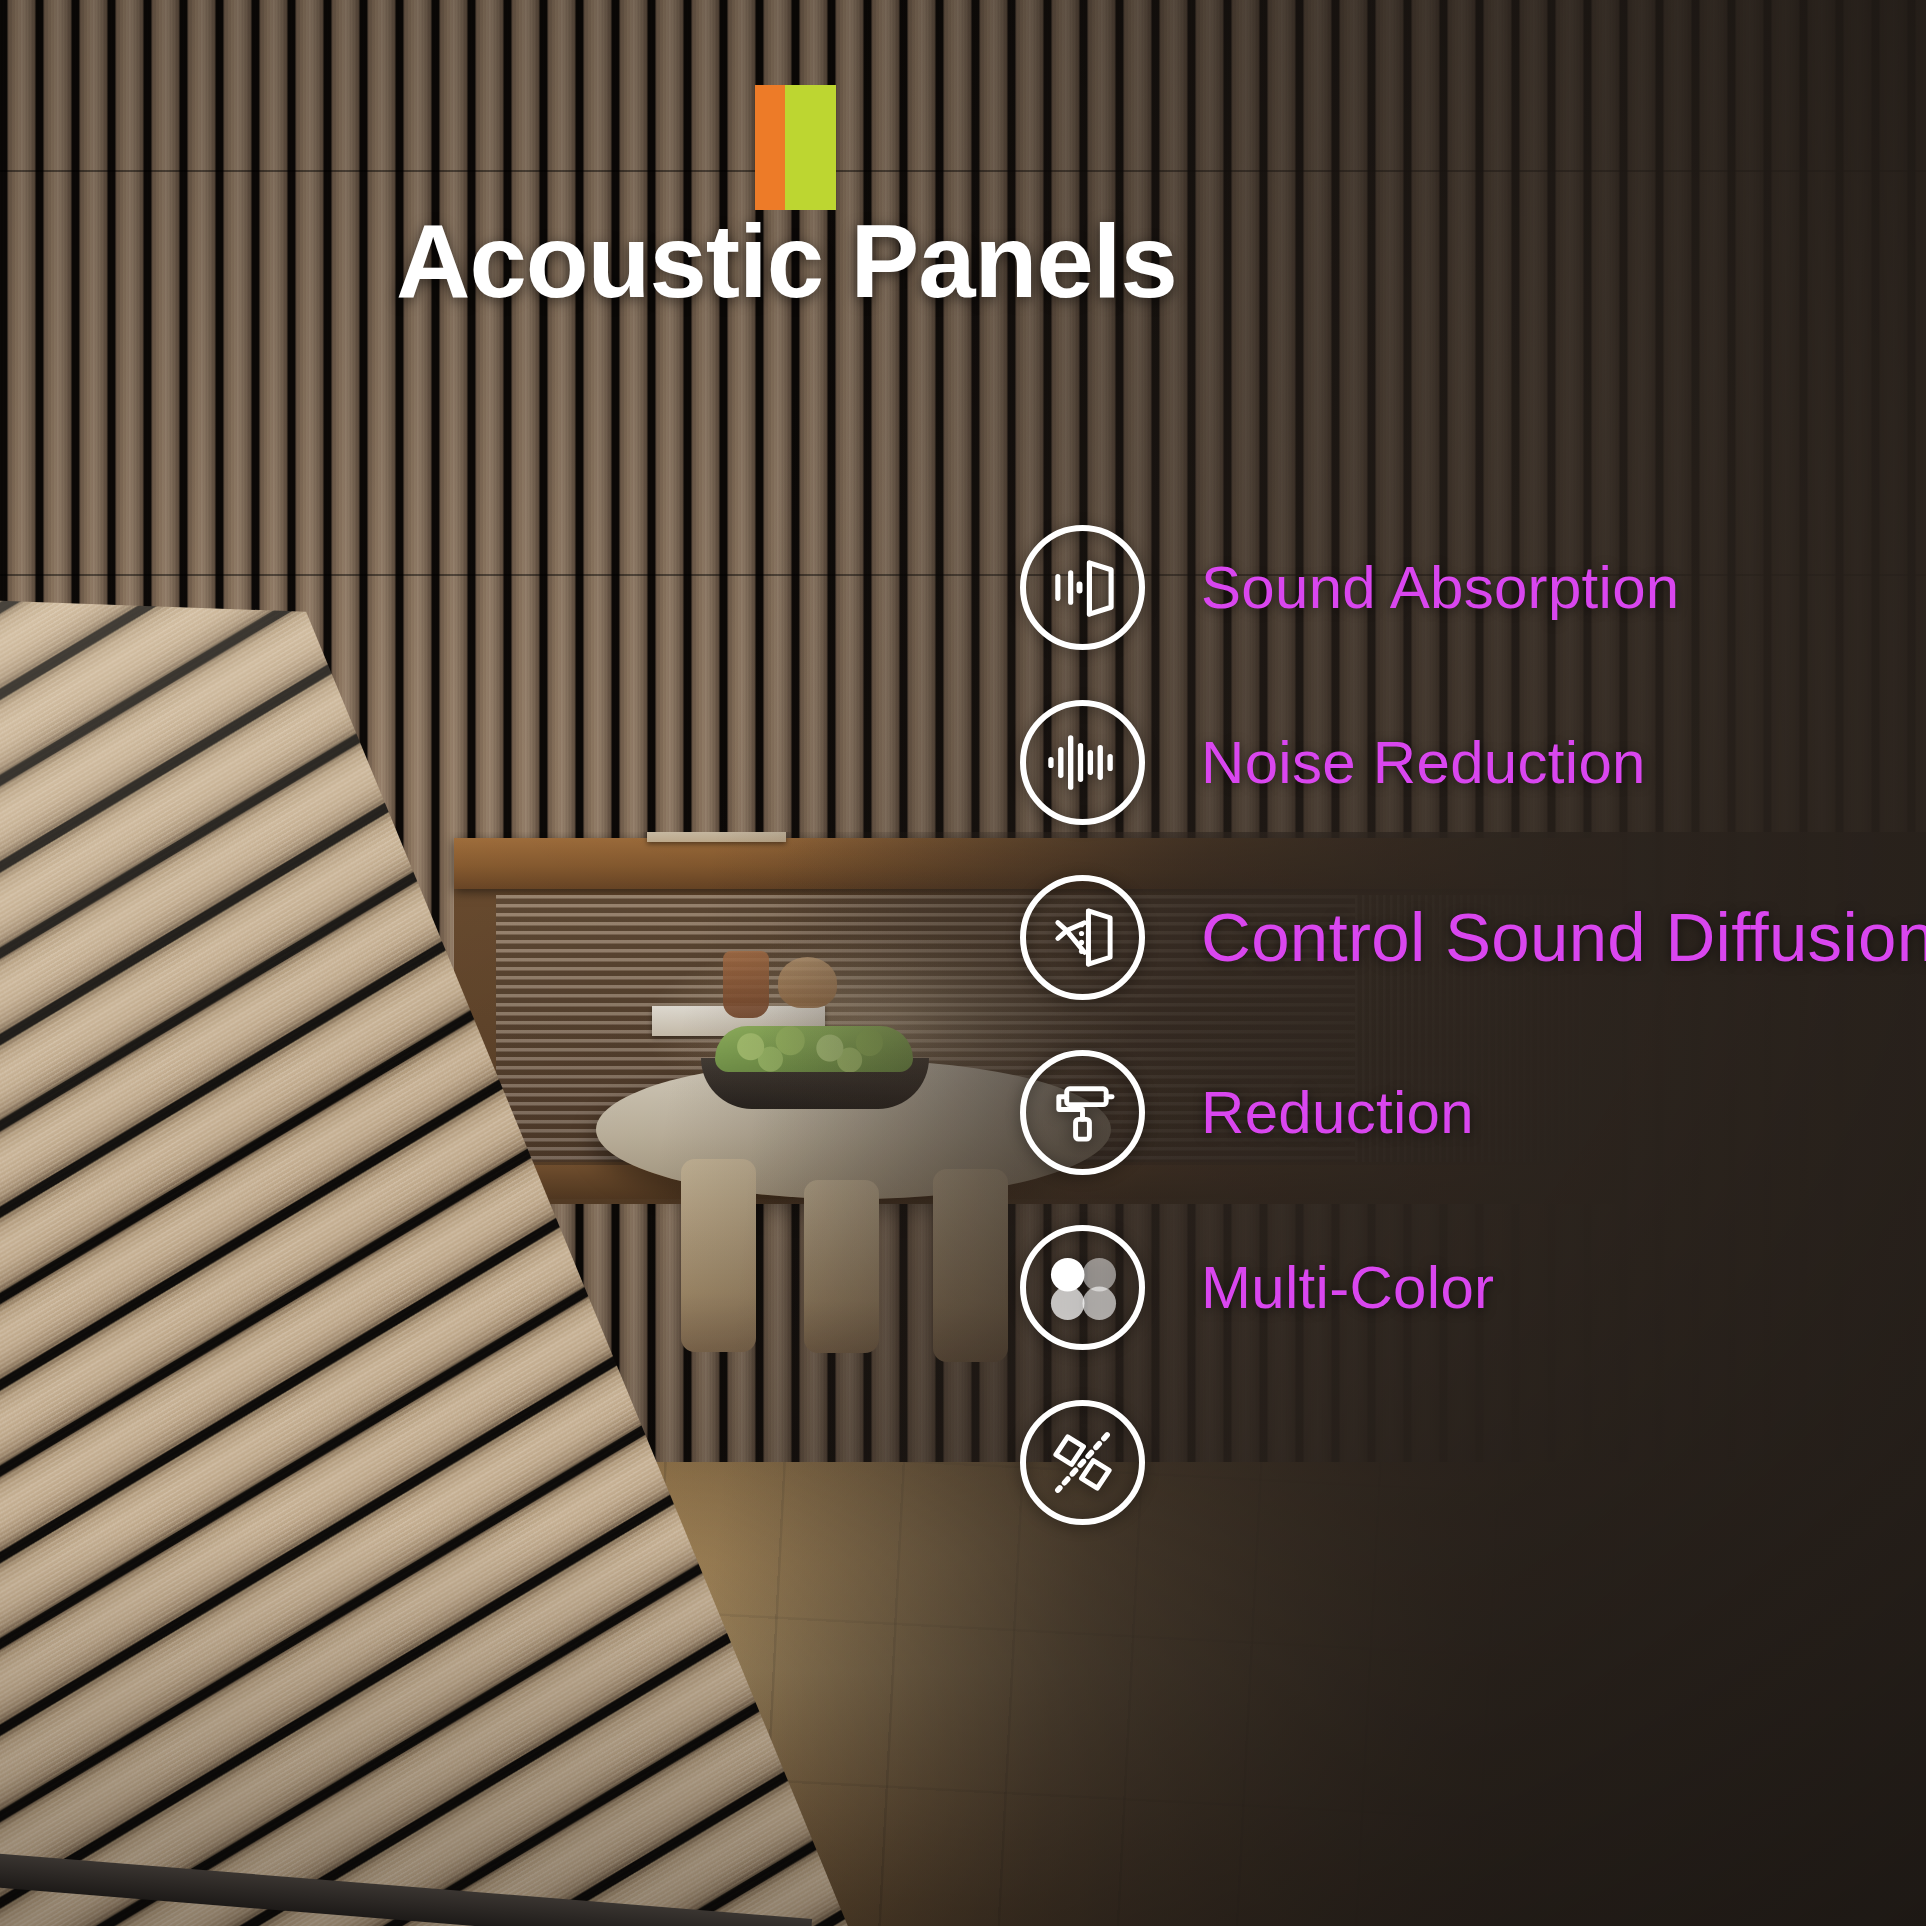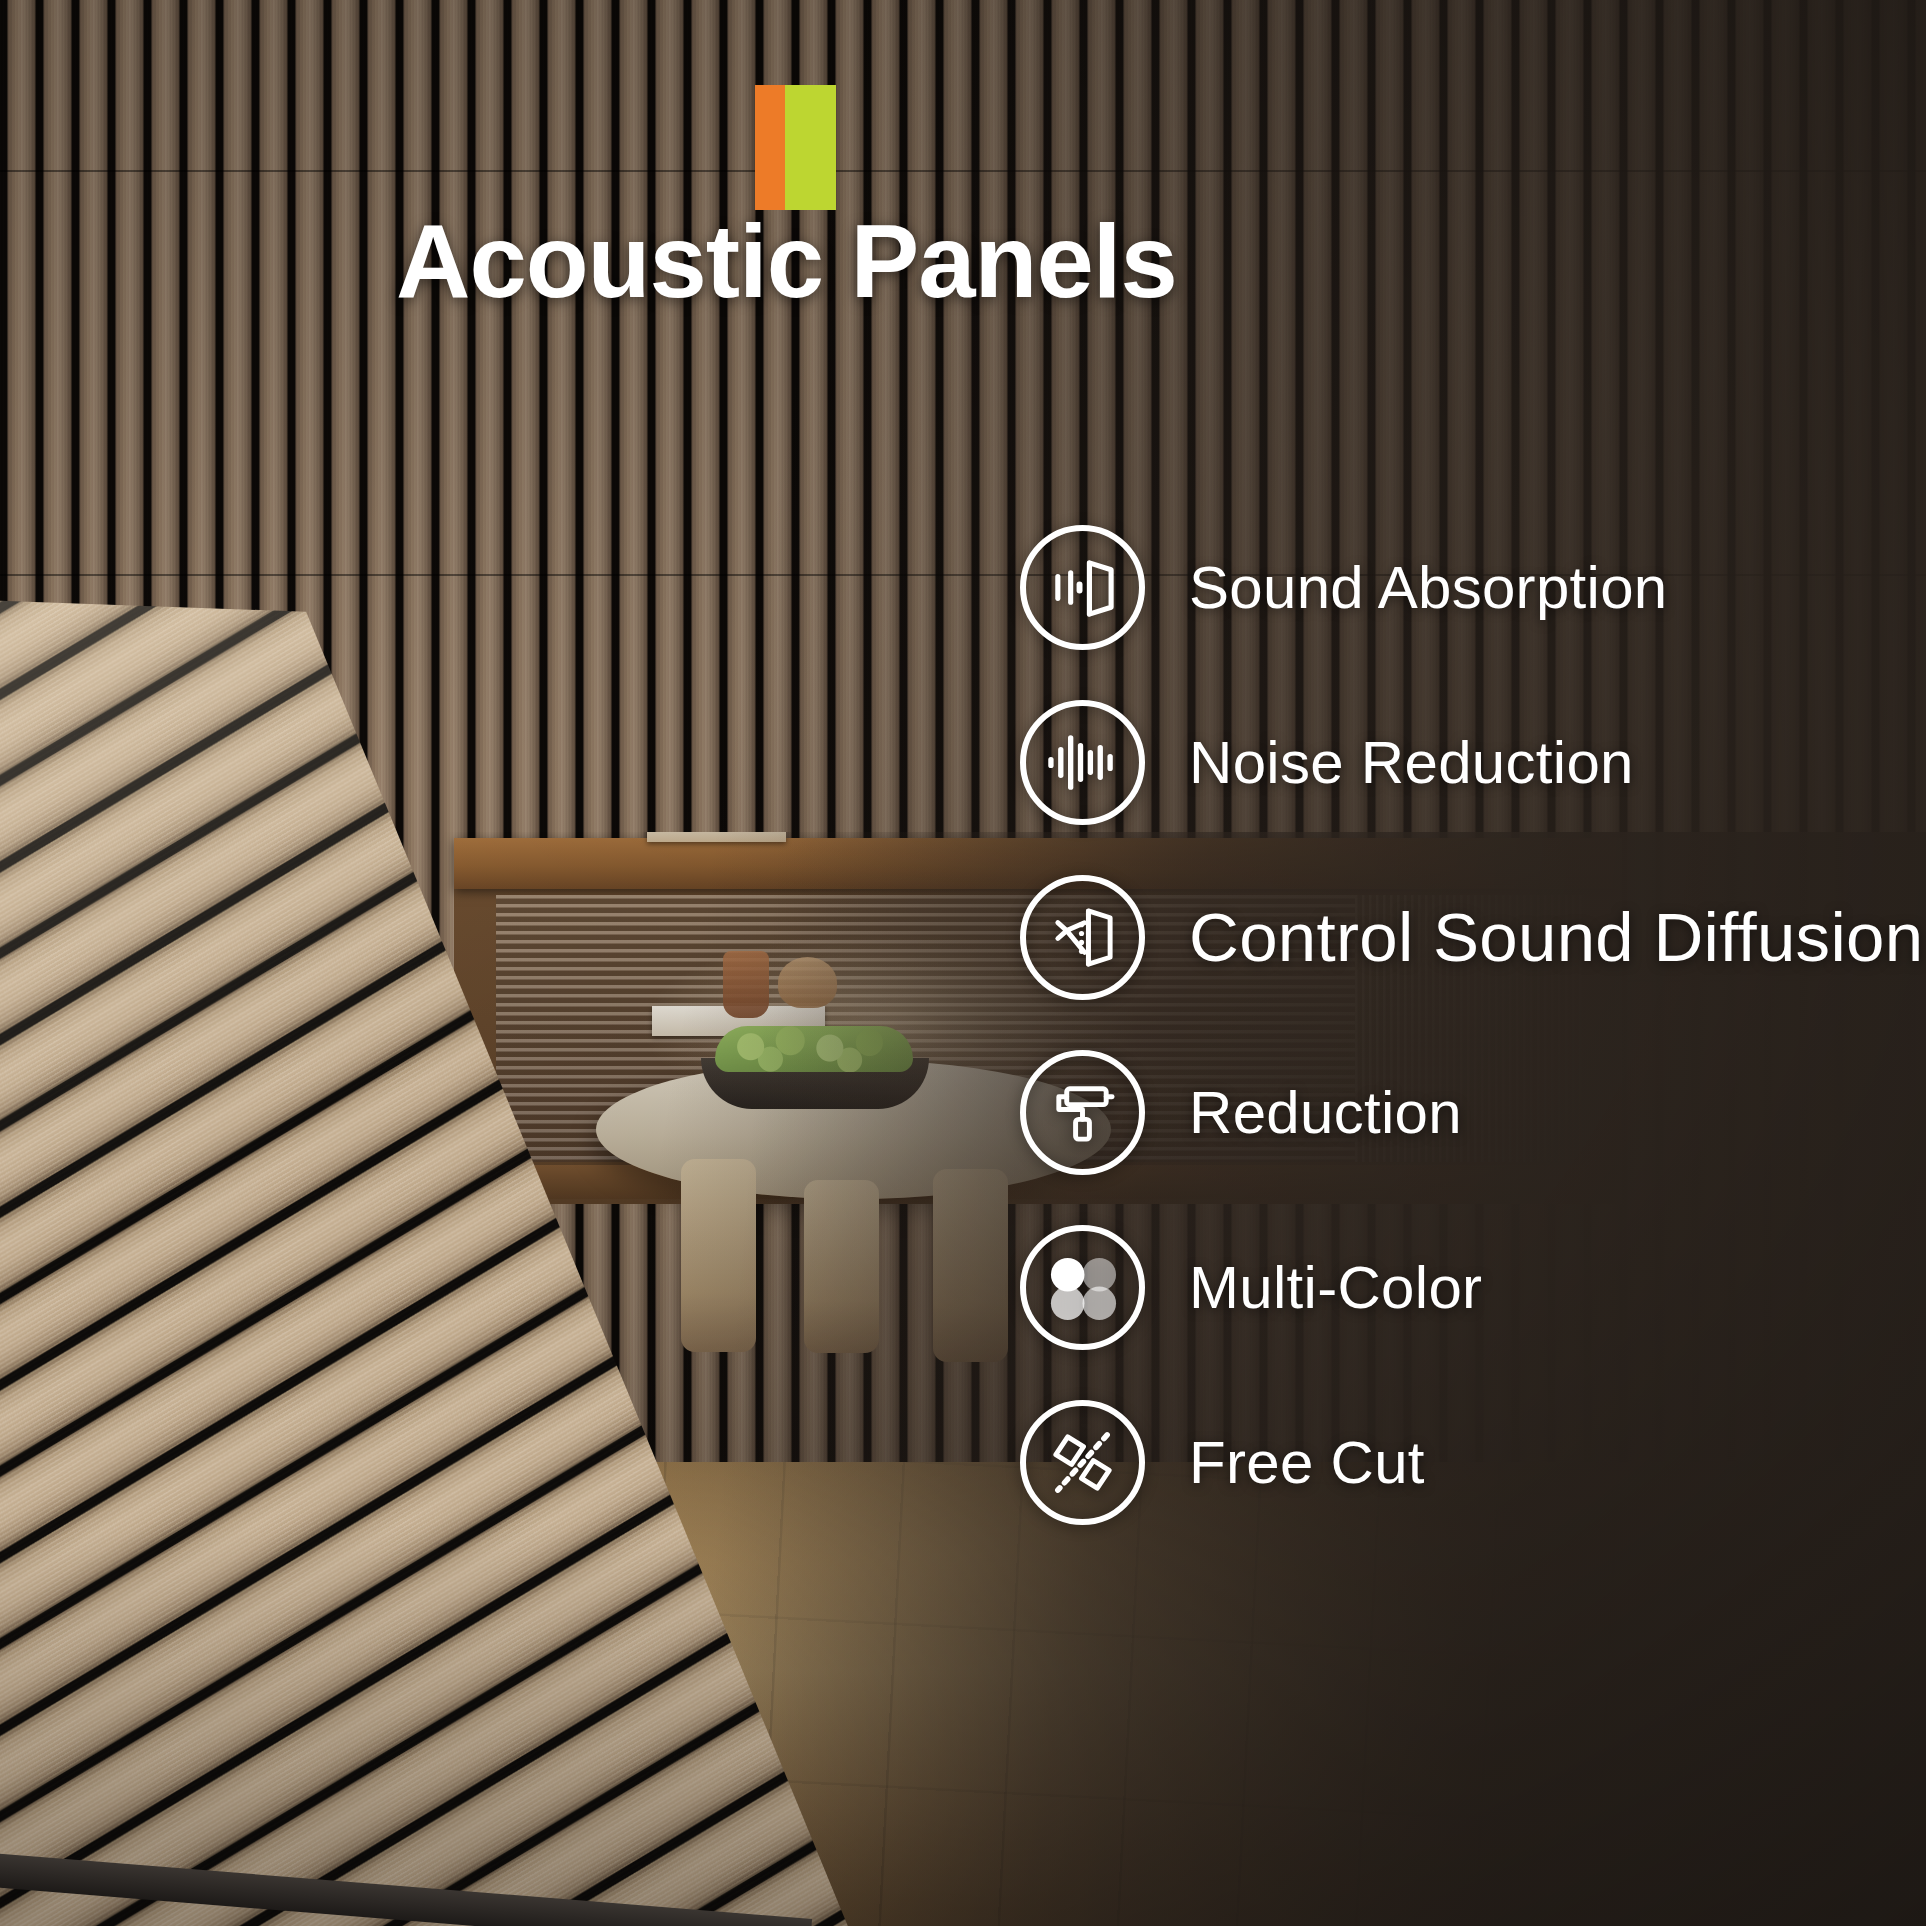--- a/index.html
+++ b/index.html
@@ -215,22 +215,22 @@
   .feature{
     display:flex;align-items:center;gap:44px;height:137px;margin-bottom:38px;
   }
   .fic{
     flex:0 0 auto;width:125px;height:125px;border-radius:50%;
     border:6px solid #ffffff;display:flex;align-items:center;justify-content:center;
     filter:drop-shadow(0 2px 7px rgba(0,0,0,.45));
   }
   .fic svg{display:block;}
   .flabel{
-    color:#ffffff;font-size:60px;font-weight:400;white-space:nowrap;
-    letter-spacing:0.3px;text-shadow:0 2px 11px rgba(0,0,0,.55);
+    color:#d946ef;font-size:60px;font-weight:400;white-space:nowrap;
+    letter-spacing:0.3px;text-shadow:0 2px 11px rgba(0,0,0,.55);padding-left:12px;
   }
   .feature.diffusion .flabel{font-size:69px;}
 </style>
 </head>
 <body>
 
 <div class="stage">
 
   <div class="wall">
     <div class="wall-grain"></div>
@@ -355,18 +355,17 @@
     </div>
 
     <div class="feature">
       <div class="fic">
         <svg width="77" height="75" viewBox="0 0 78 76" fill="none" stroke="#fff" stroke-width="5" stroke-linecap="round" stroke-linejoin="round">
           <path d="M24 12 L40 22 L28 40 L12 30 Z"></path>
           <path d="M50 36 L66 46 L54 64 L38 54 Z"></path>
           <path d="M64 10 L14 66" stroke-width="5.6" stroke-dasharray="5 7"></path>
         </svg>
       </div>
-      <div class="flabel">Free Cut</div>
     </div>
 
   </div>
 </div>
 
 
 </body></html>

